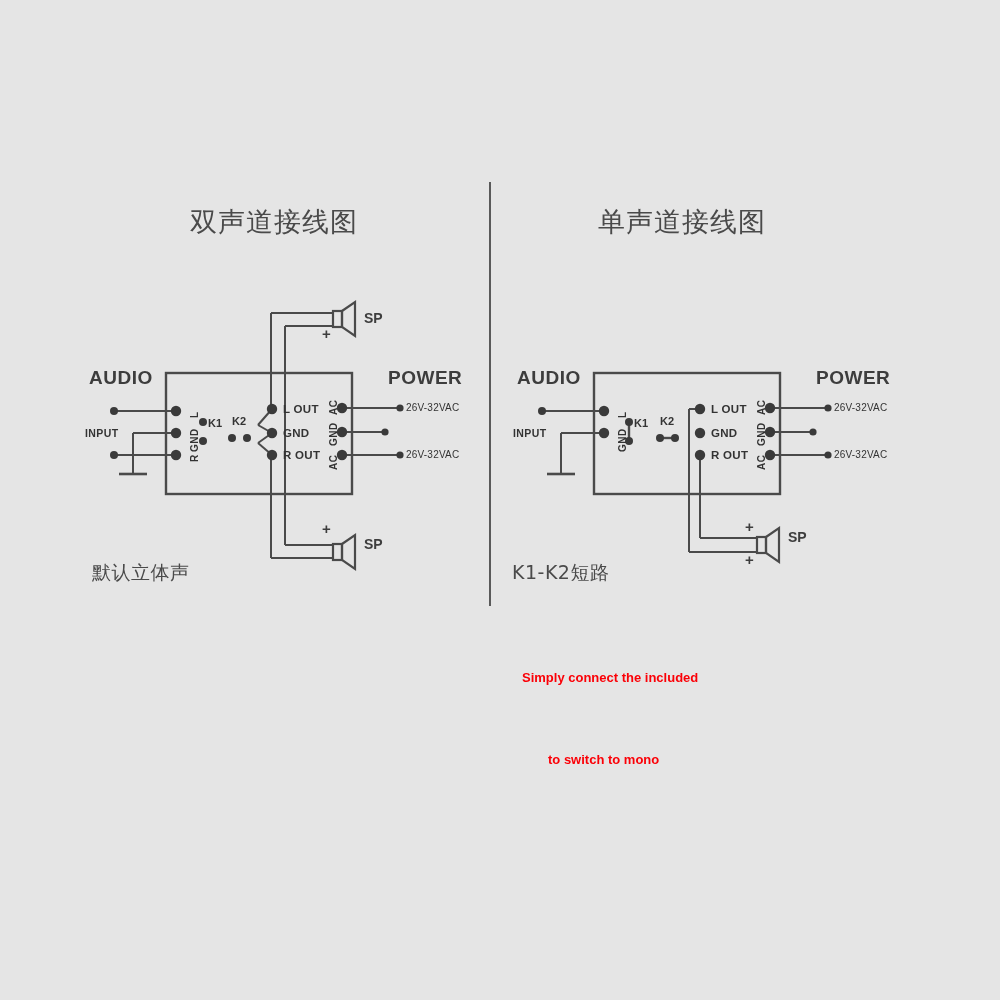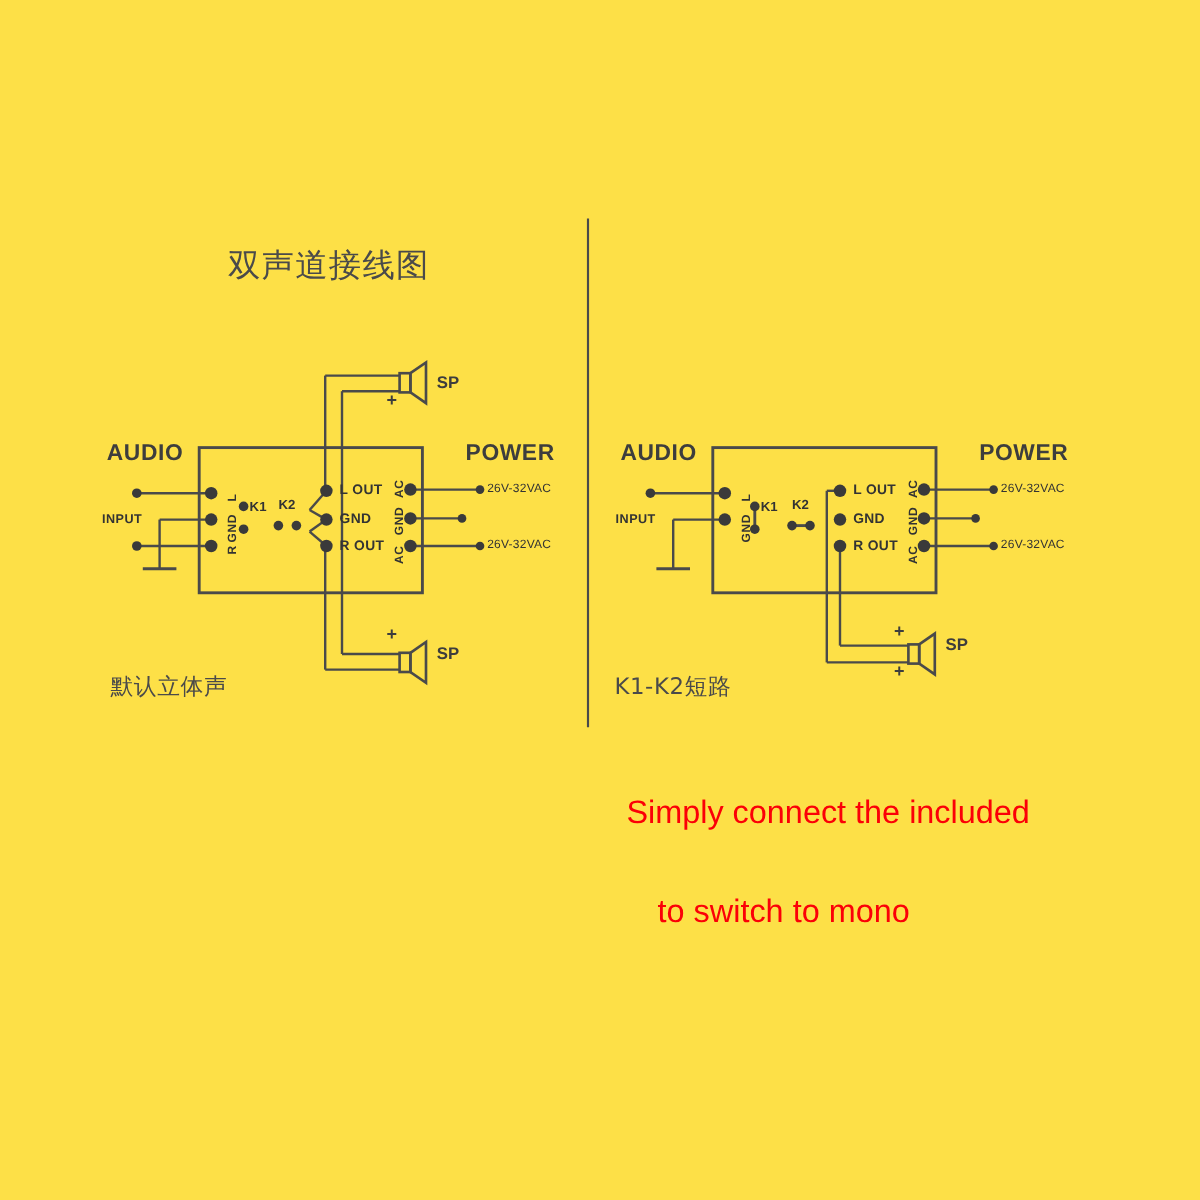--- a/index.html
+++ b/index.html
@@ -4,21 +4,21 @@
 <style>
   html, body {
     margin: 0;
     padding: 0;
     background: #ffffff;
   }
   #page {
     position: relative;
     width: 1000px;
     height: 1000px;
-    background: #fde047;
+    background: #e5e5e5;
     font-family: "Liberation Sans", sans-serif;
     overflow: hidden;
   }
   #canvas {
     position: absolute;
     left: 0;
     top: 0;
     width: 1000px;
     height: 1000px;
   }
@@ -85,24 +85,25 @@
     letter-spacing: 0.2px;
   }
   .plus {
     font-size: 15px;
     font-weight: bold;
     color: #3d3d3d;
   }
   .red-note {
     position: absolute;
     color: #fb0007;
-    font-size: 27px;
+    font-size: 13px;
     font-family: "Liberation Sans", sans-serif;
     line-height: 41px;
     white-space: nowrap;
+    font-weight: bold;
   }
 </style>
 </head>
 <body>
 
 <div id="page">
 
   <svg id="canvas" viewBox="0 0 1000 1000">
     <defs>
       <g id="speaker-right">
@@ -258,20 +259,21 @@
   <div class="txt volt-label" style="left:406px; top:450px;">26V-32VAC</div>
 
   <div class="txt sp-label" style="left:364px; top:311px;">SP</div>
   <div class="txt plus" style="left:322px; top:326px;">+</div>
 
   <div class="txt sp-label" style="left:364px; top:537px;">SP</div>
   <div class="txt plus" style="left:322px; top:521px;">+</div>
 
   <div class="txt cjk-note" style="left:92px; top:563px;">默认立体声</div>
 
+  <div class="txt cjk-title" style="left:598px; top:208px;">单声道接线图</div>
 
   <div class="txt hdr" style="left:517px; top:368px;">AUDIO</div>
   <div class="txt hdr" style="left:816px; top:368px;">POWER</div>
 
   <div class="txt small-label" style="left:513px; top:428px;">INPUT</div>
 
   <div class="txt pin-label-rot" style="left:618px; top:418px;">L</div>
   <div class="txt pin-label-rot" style="left:618px; top:452px;">GND</div>
 
   <div class="txt pin-label" style="left:711px; top:404px;">L OUT</div>

